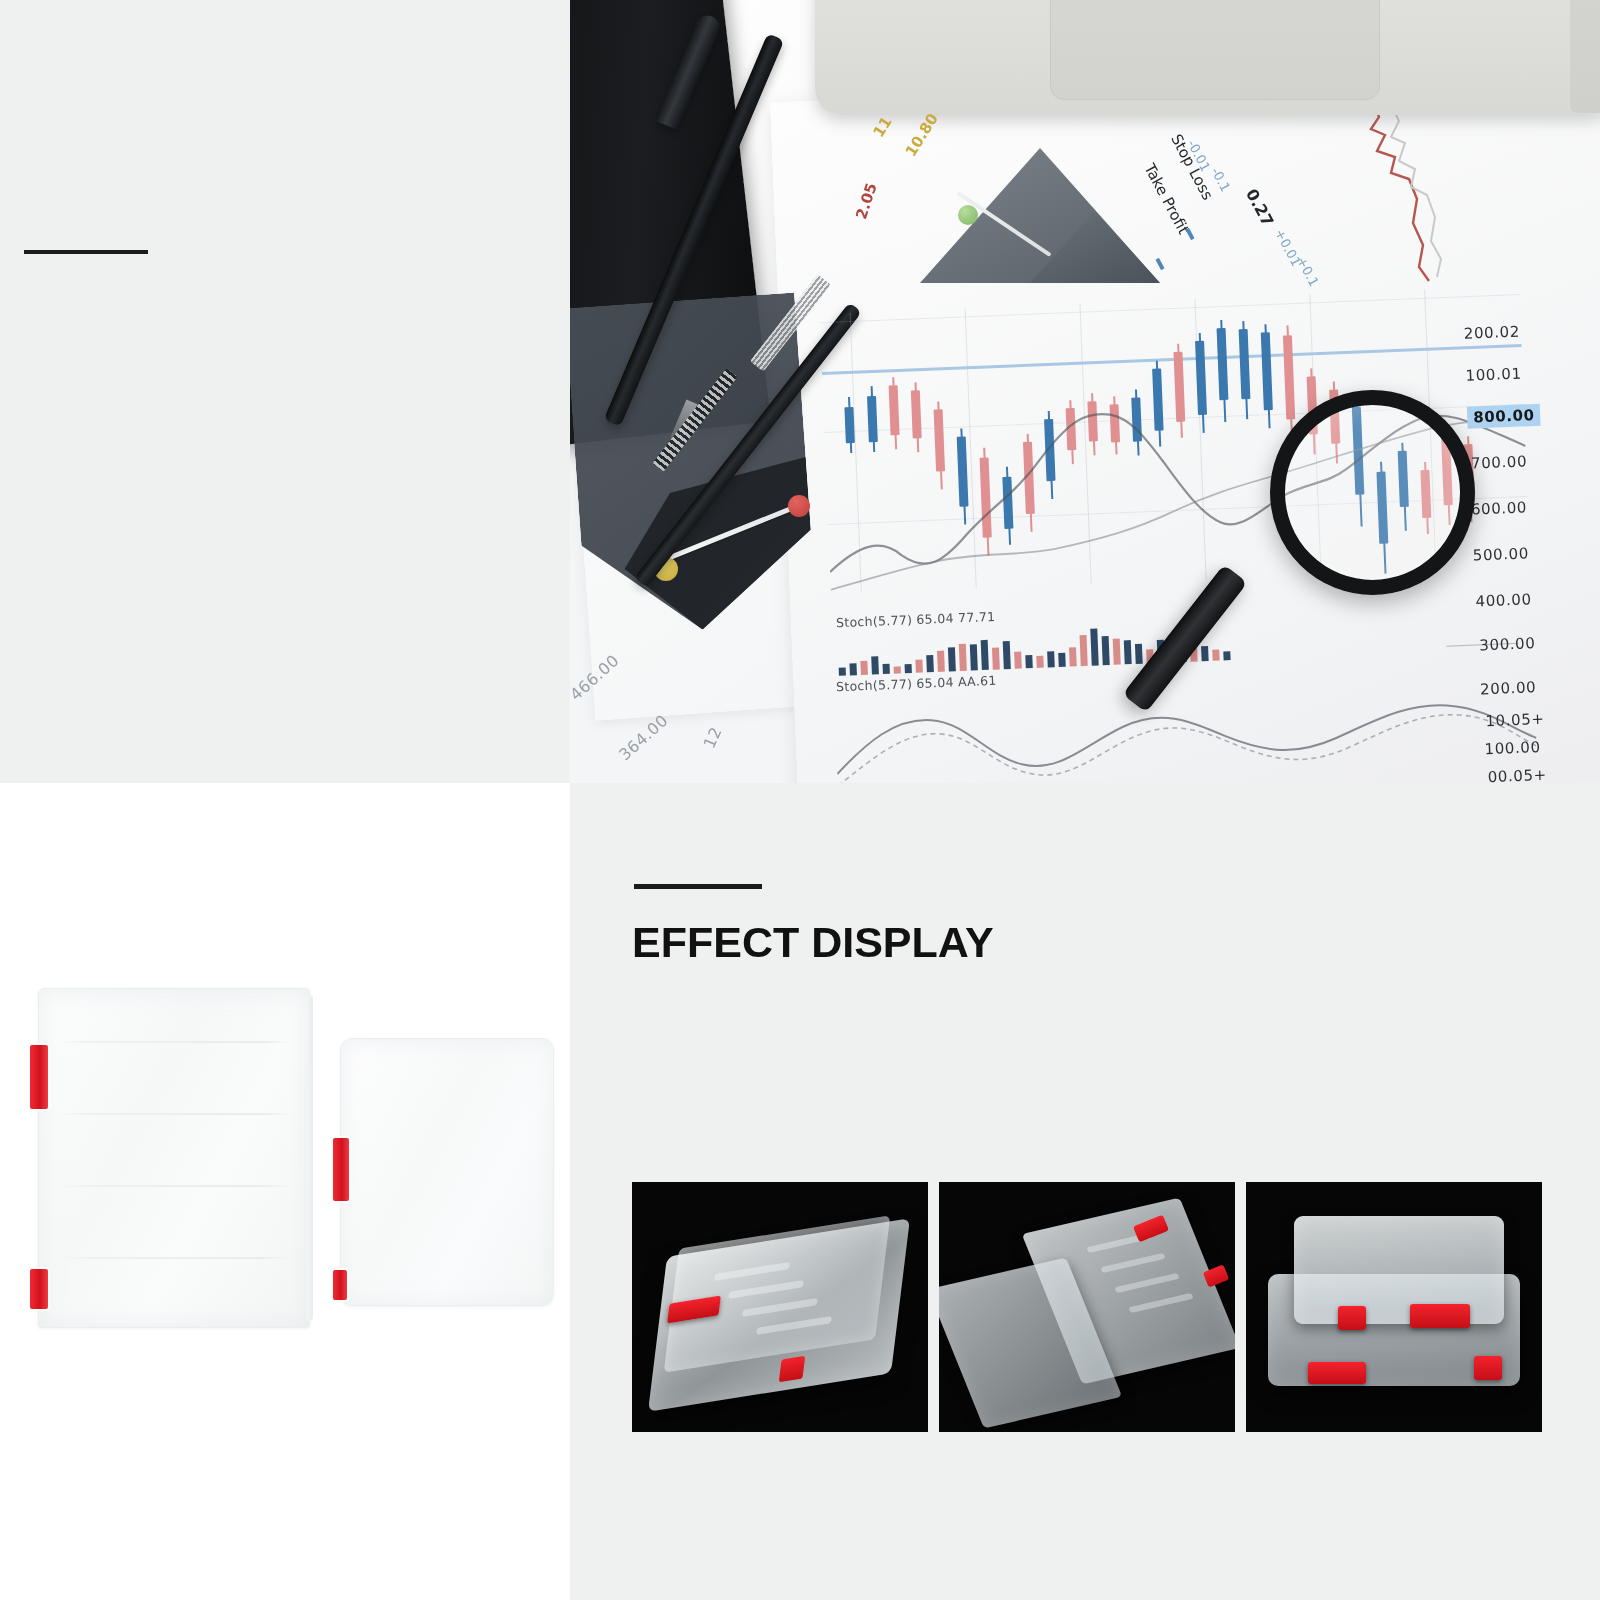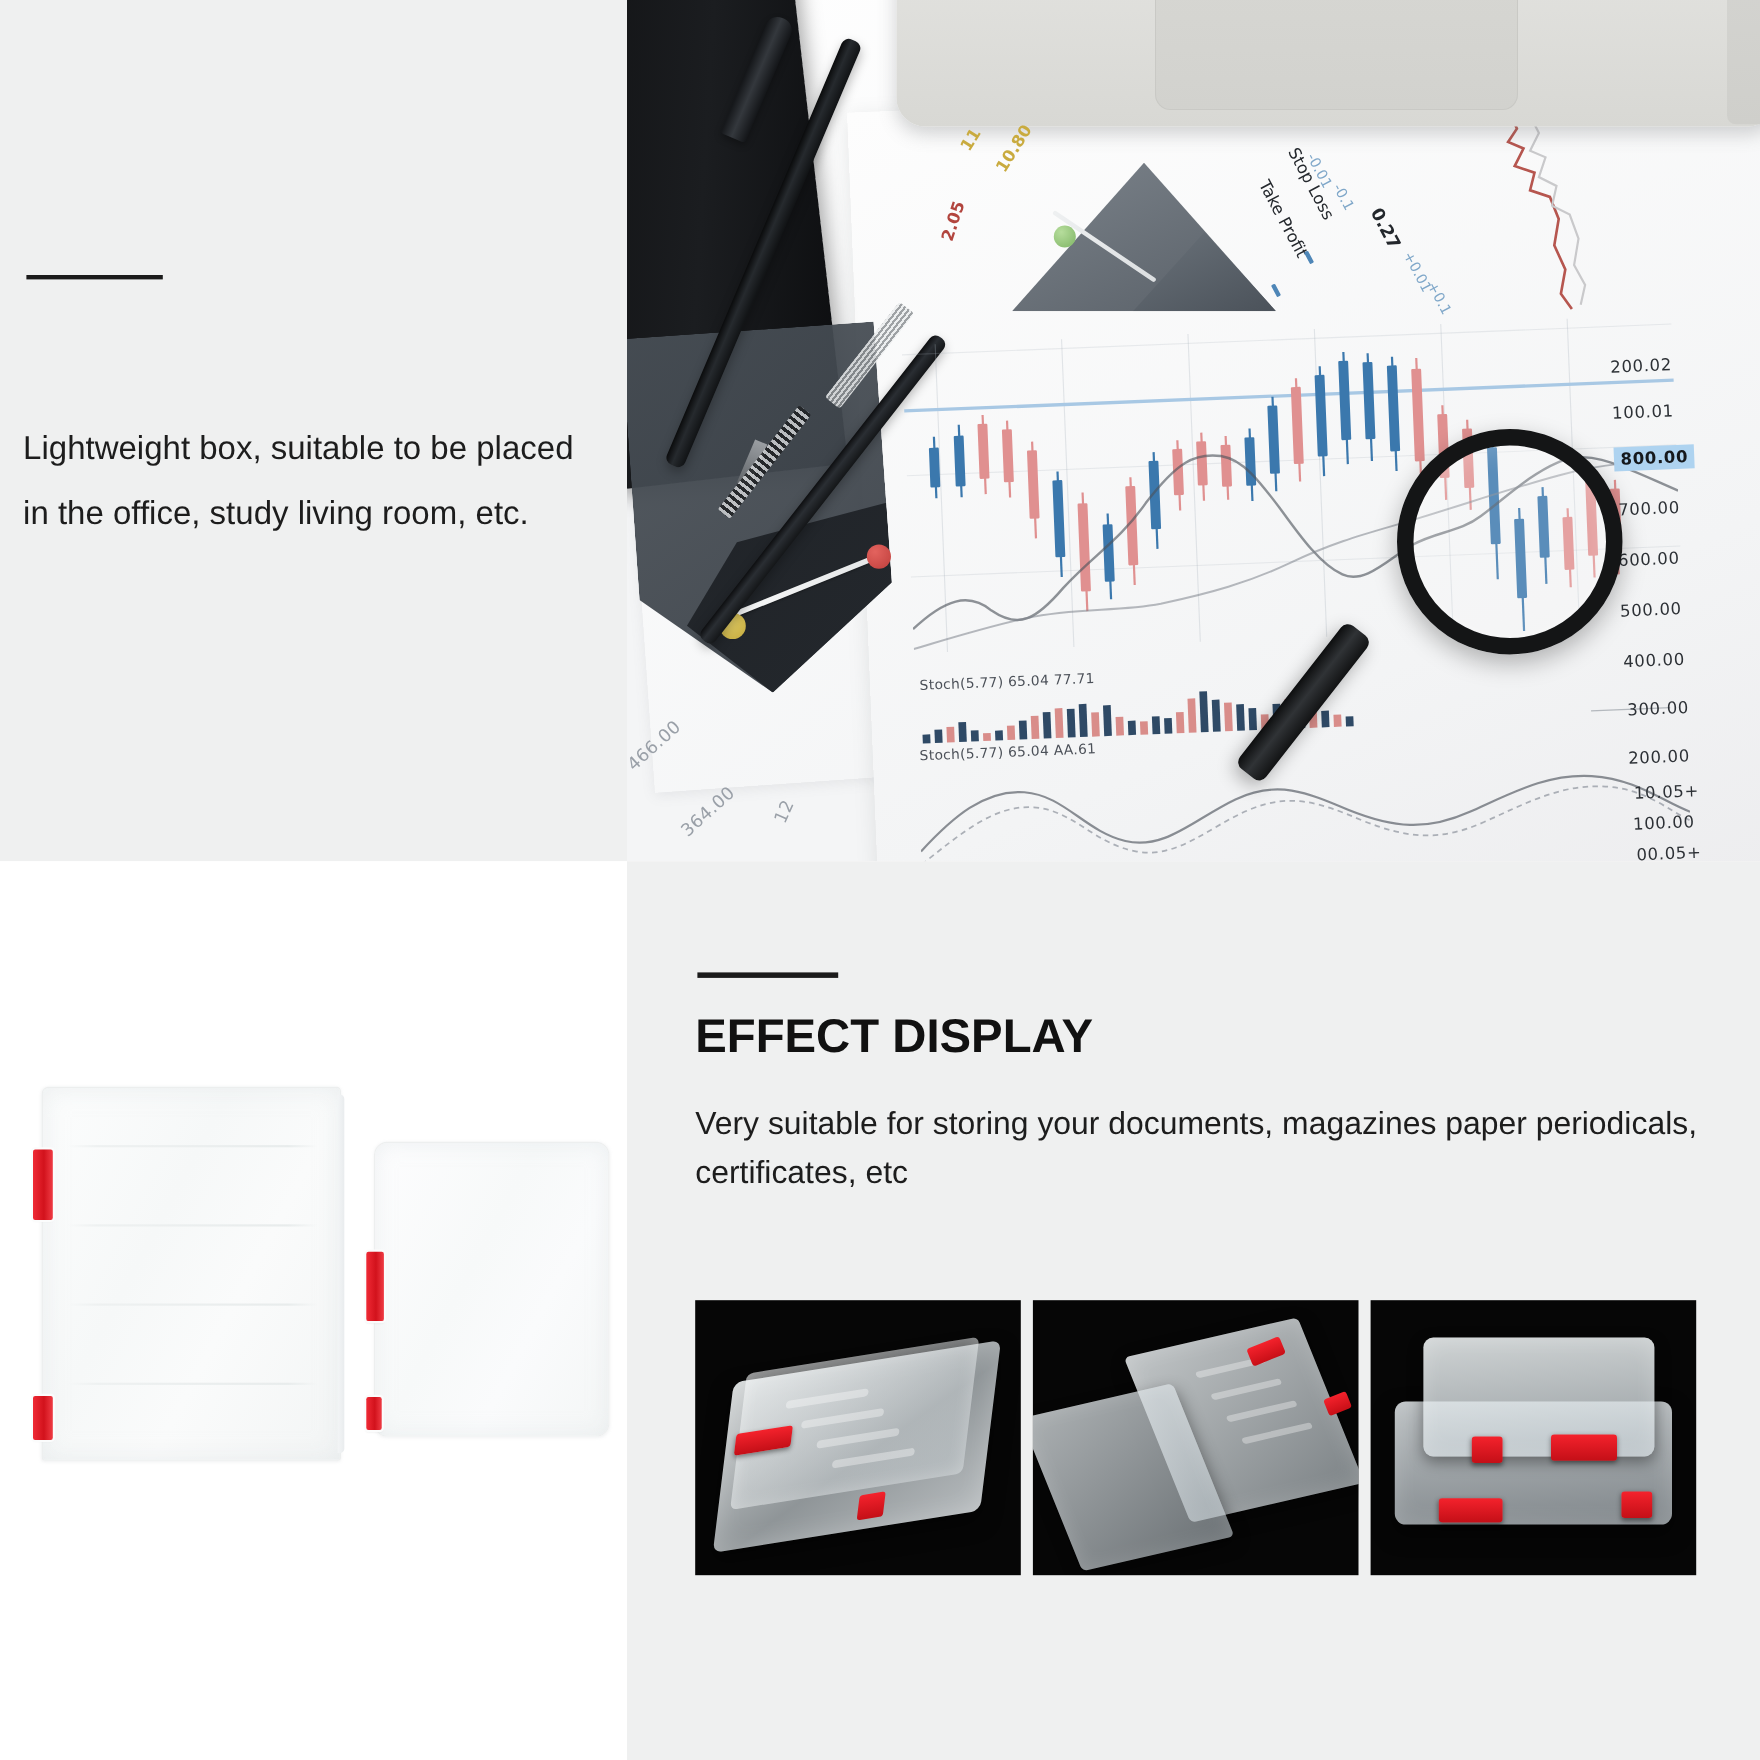--- a/index.html
+++ b/index.html
@@ -404,21 +404,20 @@
   .t3-clip-3{ left:62px; top:180px; width:58px; height:22px; }
   .t3-clip-4{ left:228px; top:174px; width:28px; height:24px; }
 </style>
 </head>
 <body>
 
 <div id="page">
 
   <div class="panel-top-left">
     <div class="rule rule-1"></div>
-    <div class="body-1">Lightweight box, suitable to be placed in the office, study living room, etc.</div>
   </div>
 
   <div class="panel-bottom-left">
     <div class="box-large">
       <div class="ridge" style="top:52px"></div>
       <div class="ridge" style="top:124px"></div>
       <div class="ridge" style="top:196px"></div>
       <div class="ridge" style="top:268px"></div>
     </div>
     <div class="box-small"></div>
@@ -618,21 +617,20 @@
     <div class="mini-num" style="left:328px; top:126px; color:#c9ab3f; transform:rotate(-58deg);">10.80</div>
     <div class="mini-num" style="left:278px; top:192px; color:#b2453e; transform:rotate(-72deg);">2.05</div>
 
     <div class="mag-handle"></div>
     <div class="mag-ring"></div>
   </div>
 
   <div class="panel-bottom-right"></div>
   <div class="rule rule-2"></div>
   <div class="heading-2">EFFECT DISPLAY</div>
-  <div class="body-2">Very suitable for storing your documents, magazines paper periodicals, certificates, etc</div>
 
   <div class="thumbs">
 
     <div class="thumb">
       <div class="t1-box"></div>
       <div class="t1-lid"></div>
       <div class="t1-groove" style="left:82px; top:86px;"></div>
       <div class="t1-groove" style="left:96px; top:104px;"></div>
       <div class="t1-groove" style="left:110px; top:122px;"></div>
       <div class="t1-groove" style="left:124px; top:140px;"></div>

